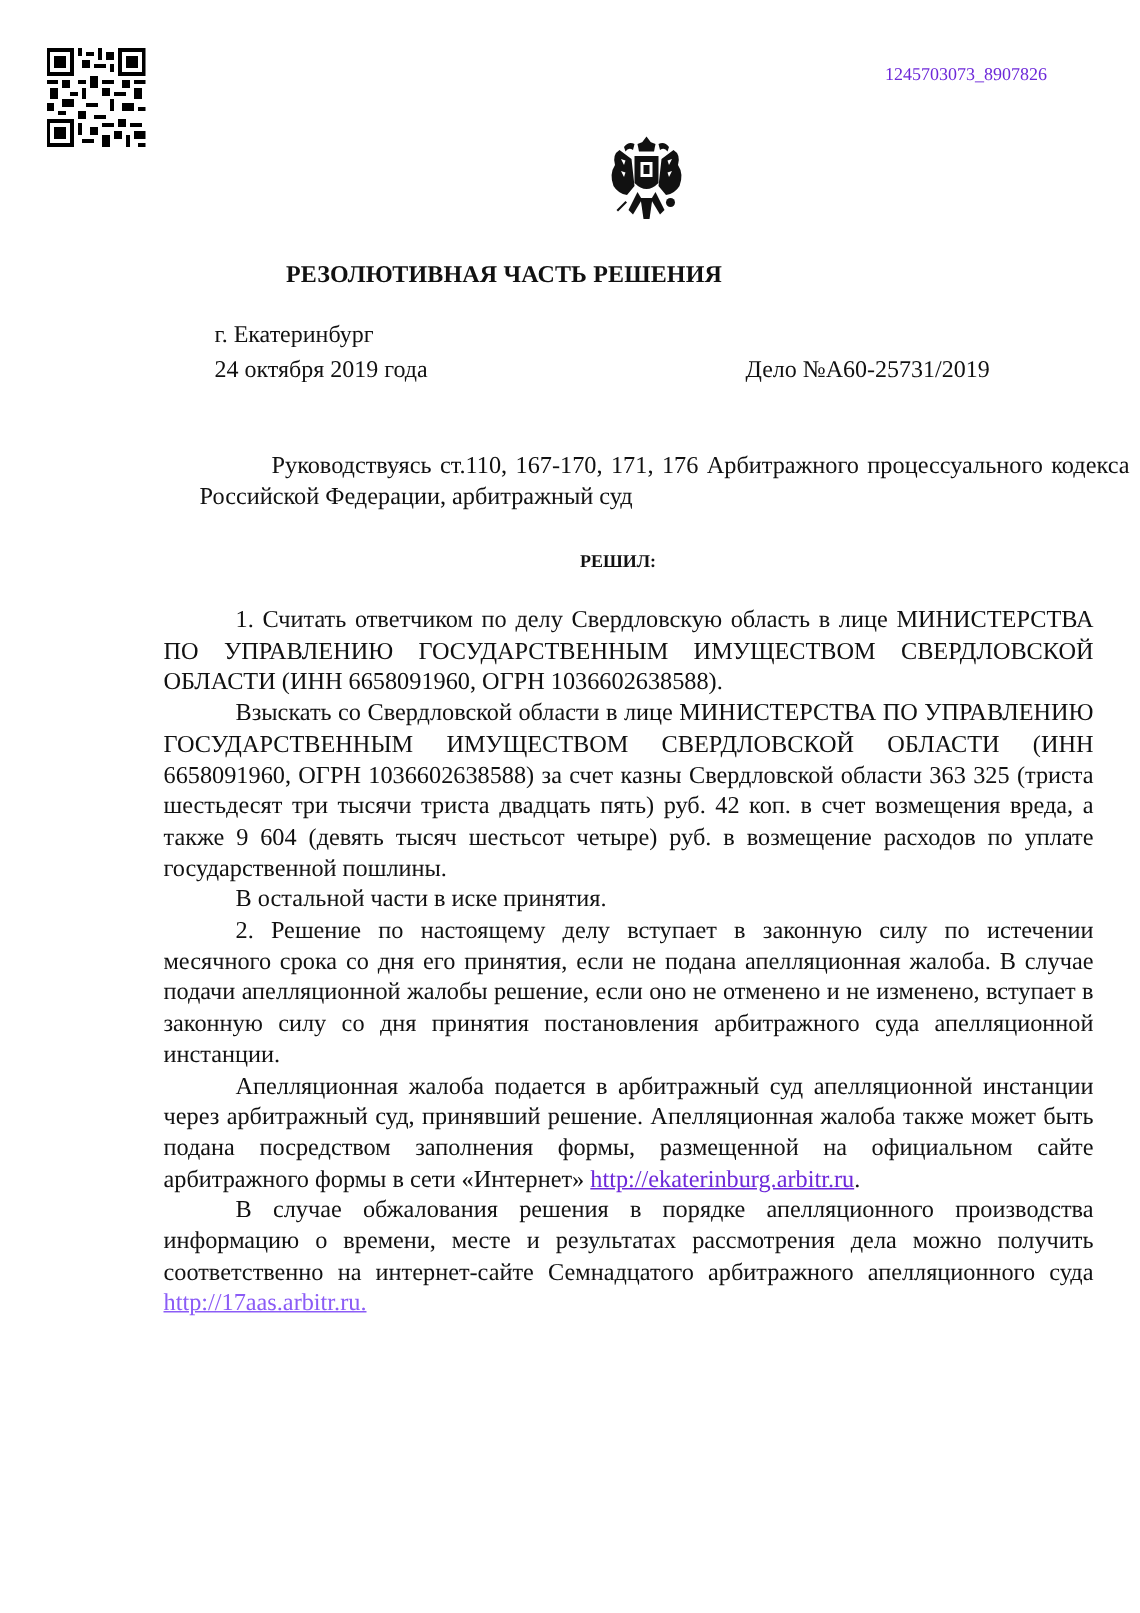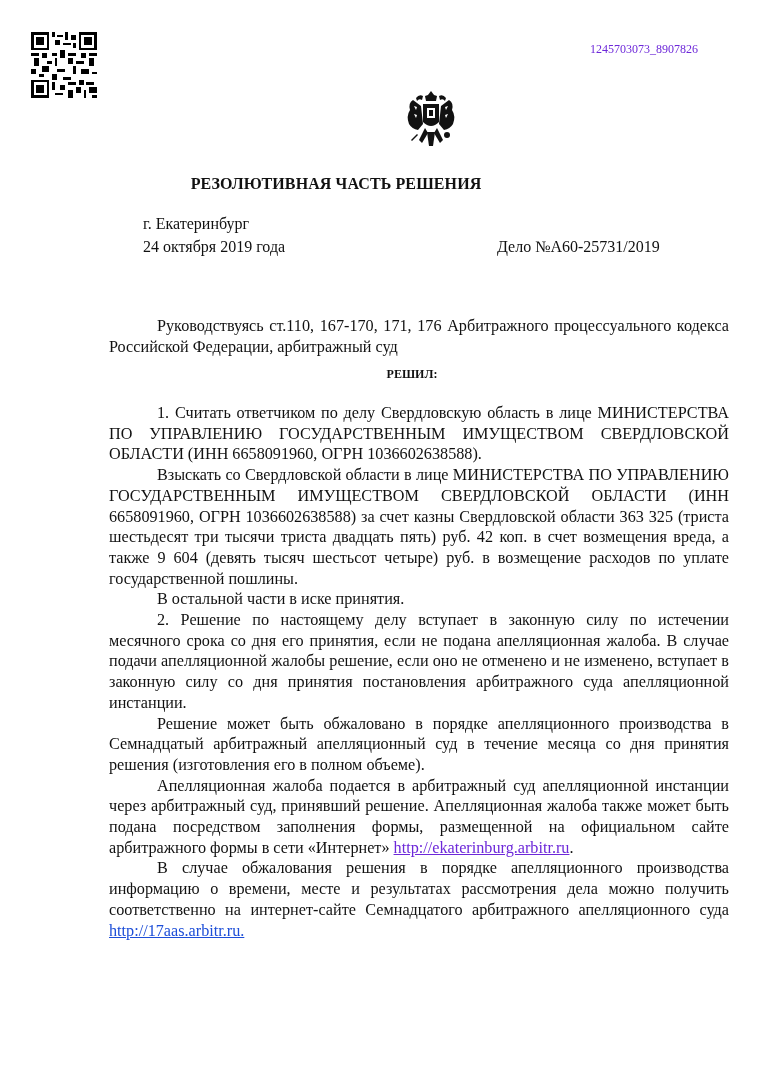--- a/index.html
+++ b/index.html
@@ -11,21 +11,21 @@
     .title { position: absolute; left: 0; width: 672px; top: 175px; text-align: center;
              font-weight: bold; font-size: 16px; letter-spacing: 0.1px; }
     .city { position: absolute; left: 143px; top: 215px; font-size: 16px; }
     .date { position: absolute; left: 143px; top: 238px; font-size: 16px; }
     .case { position: absolute; left: 497px; top: 238px; font-size: 16px; }
     .body { position: absolute; left: 109px; width: 620px; font-size: 16.2px; line-height: 20.7px; }
     .p { text-align: justify; text-indent: 48px; margin: 0; }
     .heading2 { position: absolute; left: 0; width: 760px; top: 367px; text-align: center;
                 font-weight: bold; font-size: 12px; margin-left: 32px; }
     a.link { color: #6d28d9; text-decoration: underline; }
-    a.link.blue { color: #1d4ed8; }
+    a.link.blue { color: #8b5cf6; }
   </style>
 </head>
 <body>
 
 <svg class="qr" viewBox="0 0 25 25" shape-rendering="crispEdges">
   <rect width="25" height="25" fill="#fff"></rect>
   <g fill="#000">
     <rect x="0" y="0" width="7" height="7"></rect>
       <rect x="1" y="1" width="5" height="5" fill="#fff"></rect>
       <rect x="2" y="2" width="3" height="3"></rect>
@@ -103,27 +103,26 @@
       <rect x="30" y="22" width="4" height="6"></rect>
     </g>
 </svg>
 
 <div class="title">РЕЗОЛЮТИВНАЯ ЧАСТЬ РЕШЕНИЯ</div>
 
 <div class="city">г. Екатеринбург</div>
 <div class="date">24 октября 2019 года</div>
 <div class="case">Дело №А60-25731/2019</div>
 
-<div class="body" style="top:316px;">
+<div class="body" style="top:300px;margin-left:24px;">
   <p class="p">Руководствуясь ст.110, 167-170, 171, 176 Арбитражного процессуального кодекса Российской Федерации, арбитражный суд</p>
 </div>
 
 <div class="heading2">РЕШИЛ:</div>
 
 <div class="body" style="top:403px;">
   <p class="p">1. Считать ответчиком по делу Свердловскую область в лице МИНИСТЕРСТВА ПО УПРАВЛЕНИЮ ГОСУДАРСТВЕННЫМ ИМУЩЕСТВОМ СВЕРДЛОВСКОЙ ОБЛАСТИ (ИНН 6658091960, ОГРН 1036602638588).</p>
   <p class="p">Взыскать со Свердловской области в лице МИНИСТЕРСТВА ПО УПРАВЛЕНИЮ ГОСУДАРСТВЕННЫМ ИМУЩЕСТВОМ СВЕРДЛОВСКОЙ ОБЛАСТИ (ИНН 6658091960, ОГРН 1036602638588) за счет казны Свердловской области 363 325 (триста шестьдесят три тысячи триста двадцать пять) руб. 42 коп. в счет возмещения вреда, а также 9 604 (девять тысяч шестьсот четыре) руб. в возмещение расходов по уплате государственной пошлины.</p>
   <p class="p">В остальной части в иске принятия.</p>
   <p class="p">2. Решение по настоящему делу вступает в законную силу по истечении месячного срока со дня его принятия, если не подана апелляционная жалоба. В случае подачи апелляционной жалобы решение, если оно не отменено и не изменено, вступает в законную силу со дня принятия постановления арбитражного суда апелляционной инстанции.</p>
-  <p class="p">Решение может быть обжаловано в порядке апелляционного производства в Семнадцатый арбитражный апелляционный суд в течение месяца со дня принятия решения (изготовления его в полном объеме).</p>
   <p class="p"><span>Апелляционная жалоба подается в арбитражный суд апелляционной инстанции через арбитражный суд, принявший решение. Апелляционная жалоба также может быть подана посредством заполнения формы, размещенной на официальном сайте арбитражного формы в сети «Интернет» </span><a class="link" href="#">http://ekaterinburg.arbitr.ru</a><span>.</span></p>
   <p class="p"><span>В случае обжалования решения в порядке апелляционного производства информацию о времени, месте и результатах рассмотрения дела можно получить соответственно на интернет-сайте Семнадцатого арбитражного апелляционного суда </span><a class="link blue" href="#">http://17aas.arbitr.ru.</a></p>
 </div>
 
 </body></html>

